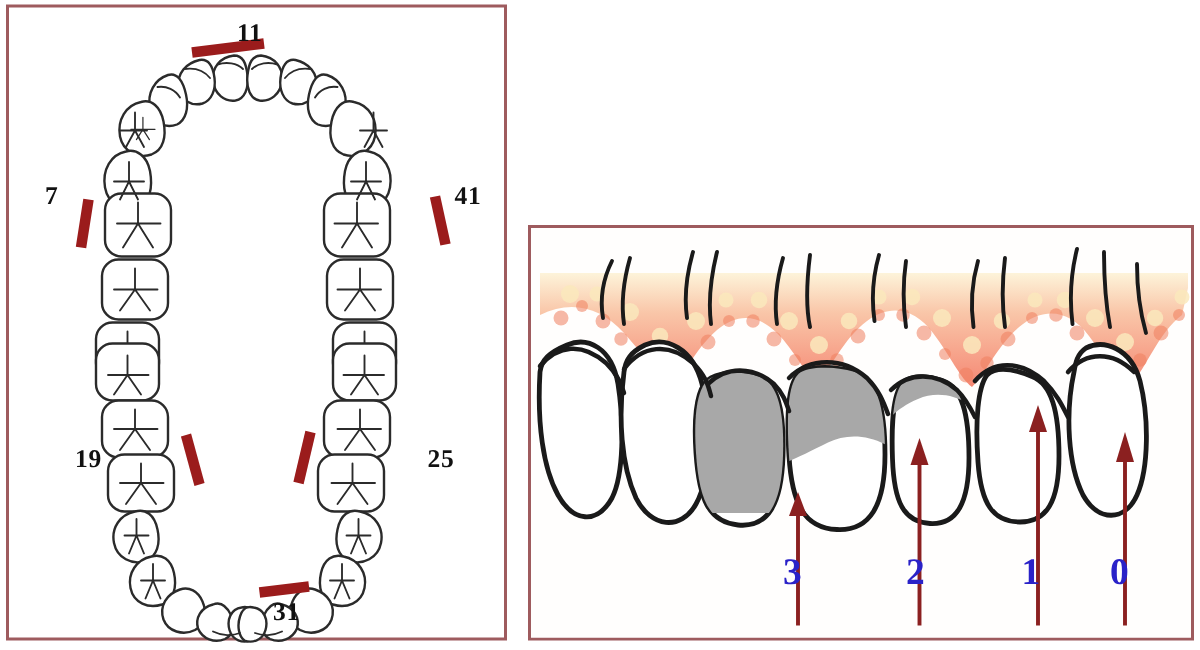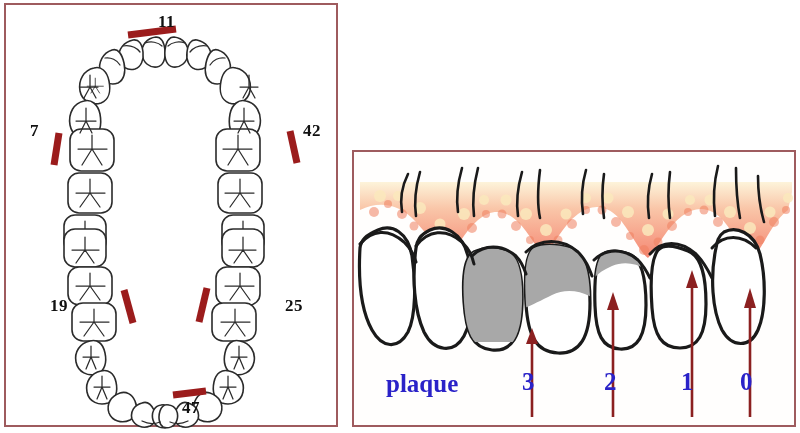--- a/index.html
+++ b/index.html
@@ -188,24 +188,24 @@
         <line x1="284" y1="126" x2="291" y2="158"></line>
         <line x1="118" y1="285" x2="127" y2="318"></line>
         <line x1="201" y1="283" x2="193" y2="317"></line>
         <line x1="167" y1="390" x2="200" y2="386"></line>
       </g>
     </svg>
   </div>
 
   <div class="arch-label" id="label-11">11</div>
   <div class="arch-label" id="label-16">7</div>
-  <div class="arch-label" id="label-26">42</div>
+  <div class="arch-label" id="label-26">41</div>
   <div class="arch-label" id="label-46">19</div>
   <div class="arch-label" id="label-36">25</div>
-  <div class="arch-label" id="label-31">47</div>
+  <div class="arch-label" id="label-31">31</div>
 </div>
 
 <div id="plaque-panel">
 
   <div id="plaque-svg-wrap">
     <svg viewBox="0 0 444 277" width="444" height="277" xmlns="http://www.w3.org/2000/svg">
 
       <defs>
         <radialGradient id="gumGrad" cx="50%" cy="60%" r="70%">
           <stop offset="0%" stop-color="#f7a48c"></stop>
@@ -391,18 +391,17 @@
           <polygon points="338,118 332,136 344,136" stroke="none"></polygon>
         </g>
         <g>
           <line x1="396" y1="265" x2="396" y2="148"></line>
           <polygon points="396,136 390,156 402,156" stroke="none"></polygon>
         </g>
       </g>
     </svg>
   </div>
 
-  <div class="score-label" id="label-plaque">plaque</div>
   <div class="score-label" id="score-3">3</div>
   <div class="score-label" id="score-2">2</div>
   <div class="score-label" id="score-1">1</div>
   <div class="score-label" id="score-0">0</div>
 </div>
 
 </body></html>

